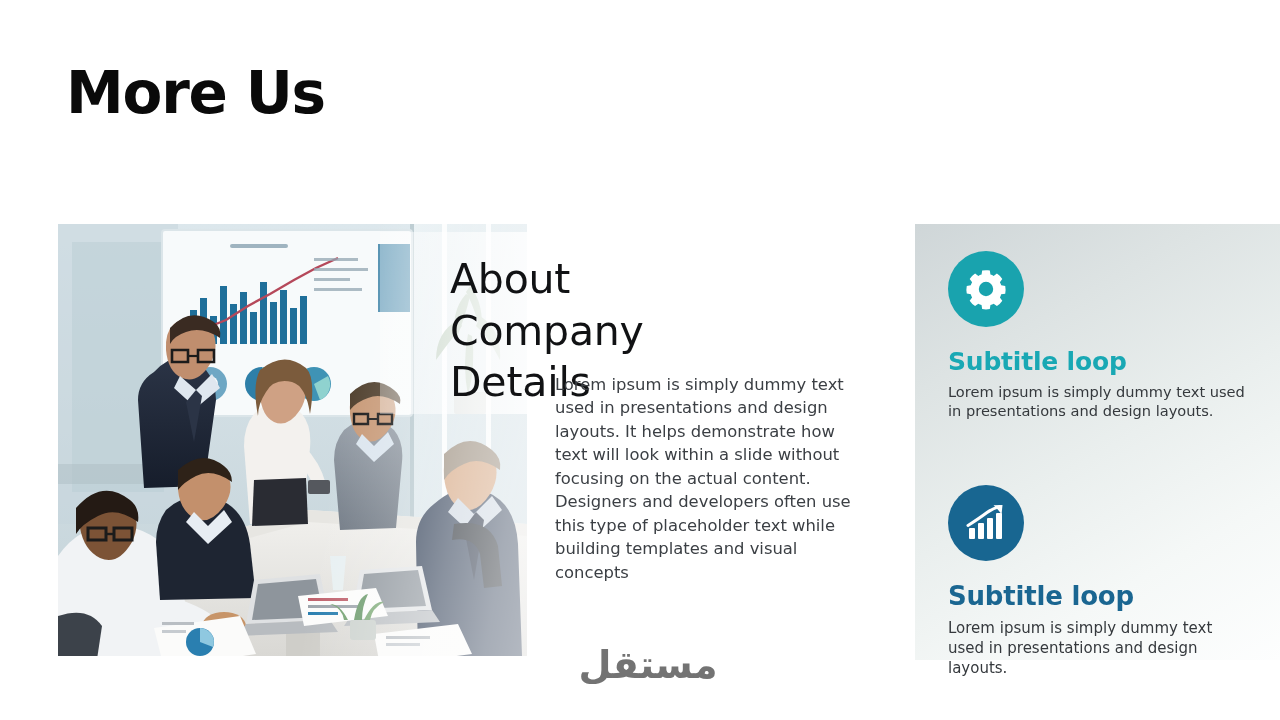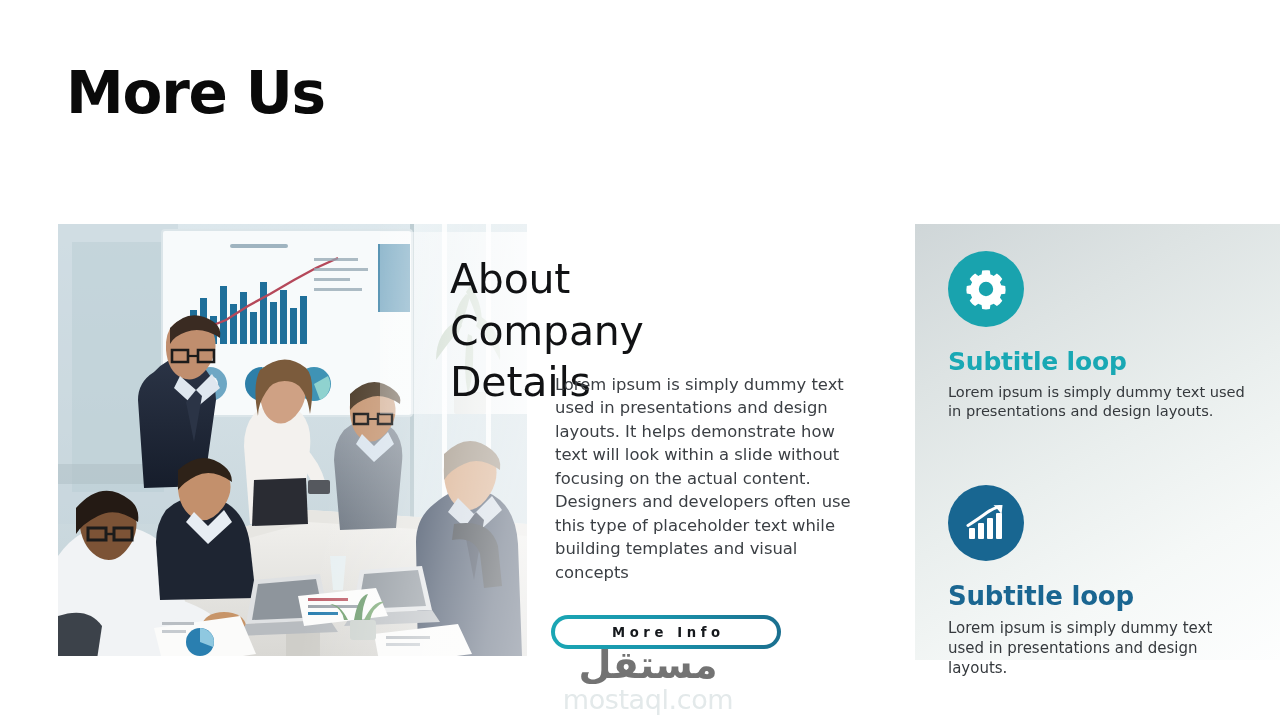--- a/index.html
+++ b/index.html
@@ -386,27 +386,23 @@
       <path d="M0 392 q30 -10 44 10 l-6 40 l-40 0z" fill="#3c424a"></path>
     </svg>
   </div>
   <div class="photo-fade"></div>
   <div class="heading-veil"></div>
 
   <div class="section-heading">About Company Details</div>
 
   <div class="body-text">Lorem ipsum is simply dummy text used in presentations and design layouts. It helps demonstrate how text will look within a slide without focusing on the actual content. Designers and developers often use this type of placeholder text while building templates and visual concepts</div>
 
-  <div class="more-info-btn">
-    <span class="lbl">More Info</span>
-  </div>
 
   <div class="watermark">
     <div class="ar">مستقل</div>
-    <div class="en">mostaql.com</div>
   </div>
 
   <div class="right-panel">
 
     <div class="feature one">
       <div class="circle-icon teal">
         <svg width="44" height="44" viewBox="0 0 44 44" xmlns="http://www.w3.org/2000/svg">
           <path fill="#ffffff" d="M22 3.2c1.3 0 2.6.12 3.83.36l.62 4.02a14.6 14.6 0 0 1 3.2 1.33l3.26-2.43a18.9 18.9 0 0 1 5.4 5.4l-2.43 3.27c.57 1.01 1.02 2.08 1.33 3.2l4.02.62a19.3 19.3 0 0 1 0 7.66l-4.02.62a14.6 14.6 0 0 1-1.33 3.2l2.43 3.26a18.9 18.9 0 0 1-5.4 5.4l-3.27-2.43c-1.01.57-2.08 1.02-3.2 1.33l-.62 4.02a19.3 19.3 0 0 1-7.66 0l-.62-4.02a14.6 14.6 0 0 1-3.2-1.33l-3.26 2.43a18.9 18.9 0 0 1-5.4-5.4l2.43-3.27a14.6 14.6 0 0 1-1.33-3.2l-4.02-.62a19.3 19.3 0 0 1 0-7.66l4.02-.62c.31-1.12.76-2.19 1.33-3.2L5.69 11.88a18.9 18.9 0 0 1 5.4-5.4l3.27 2.43c1.01-.57 2.08-1.02 3.2-1.33l.62-4.02A19.4 19.4 0 0 1 22 3.2zm0 11.6a7.2 7.2 0 1 0 0 14.4 7.2 7.2 0 0 0 0-14.4z"></path>
         </svg>
       </div>

